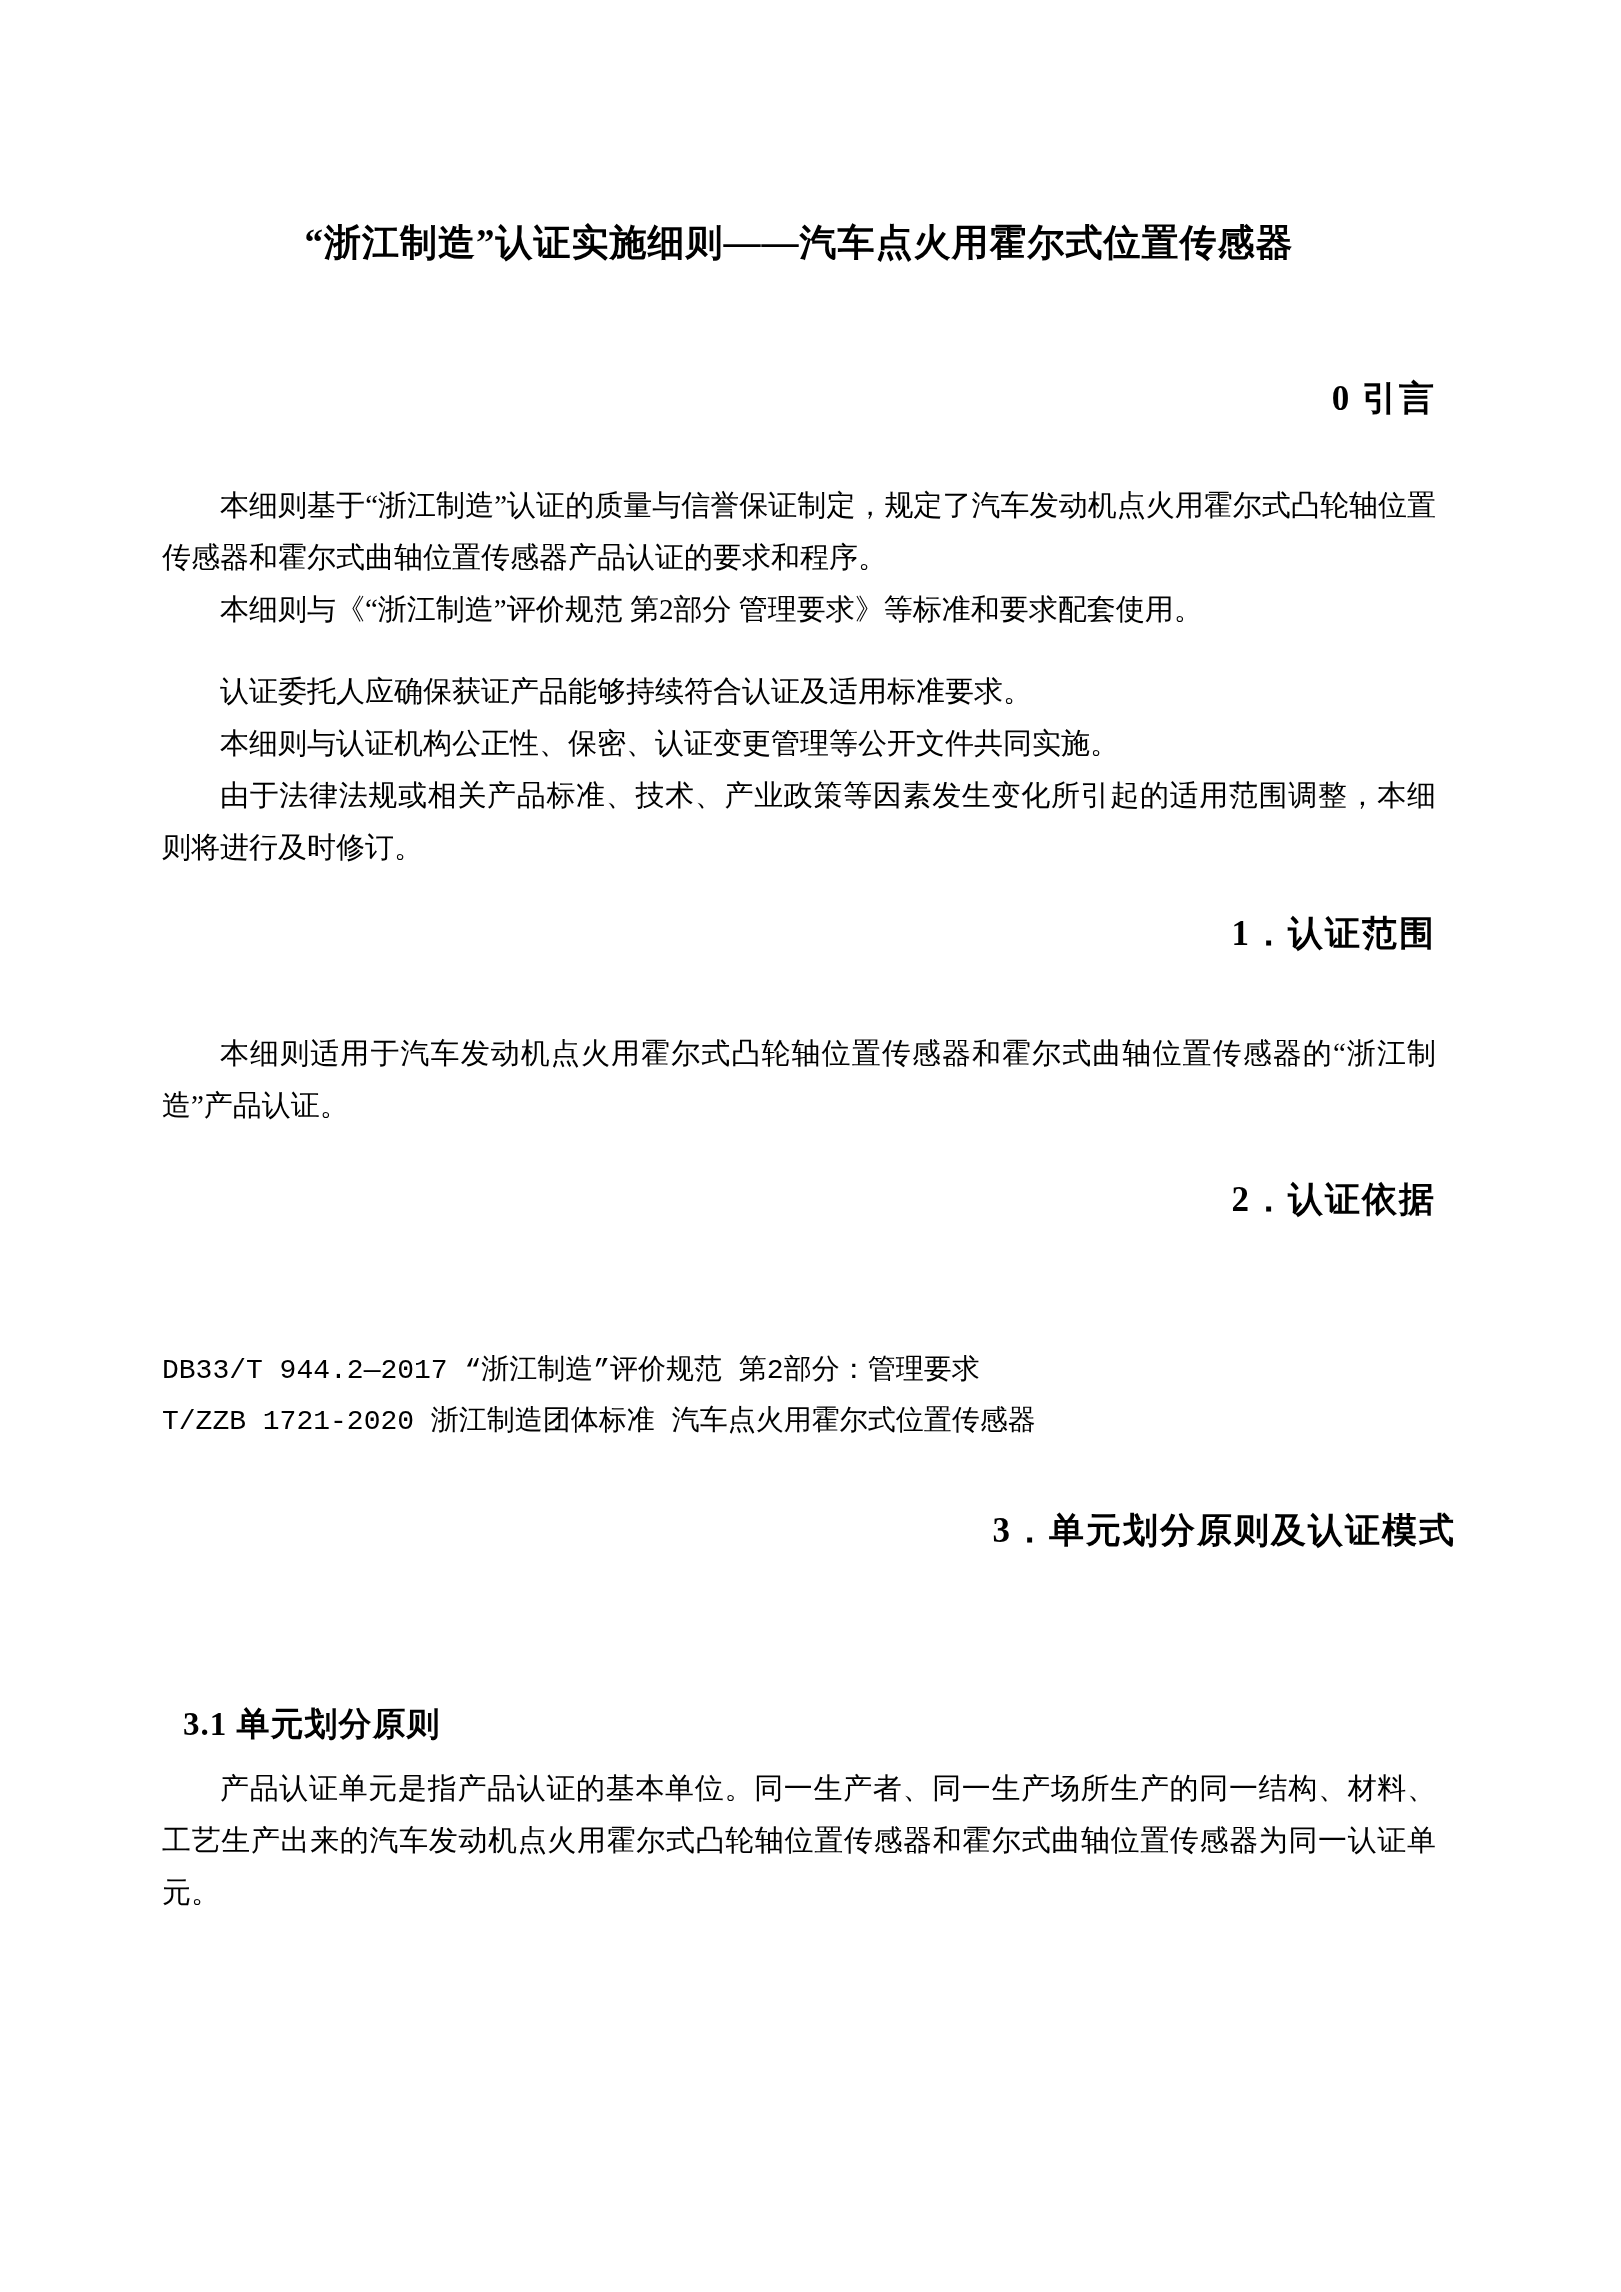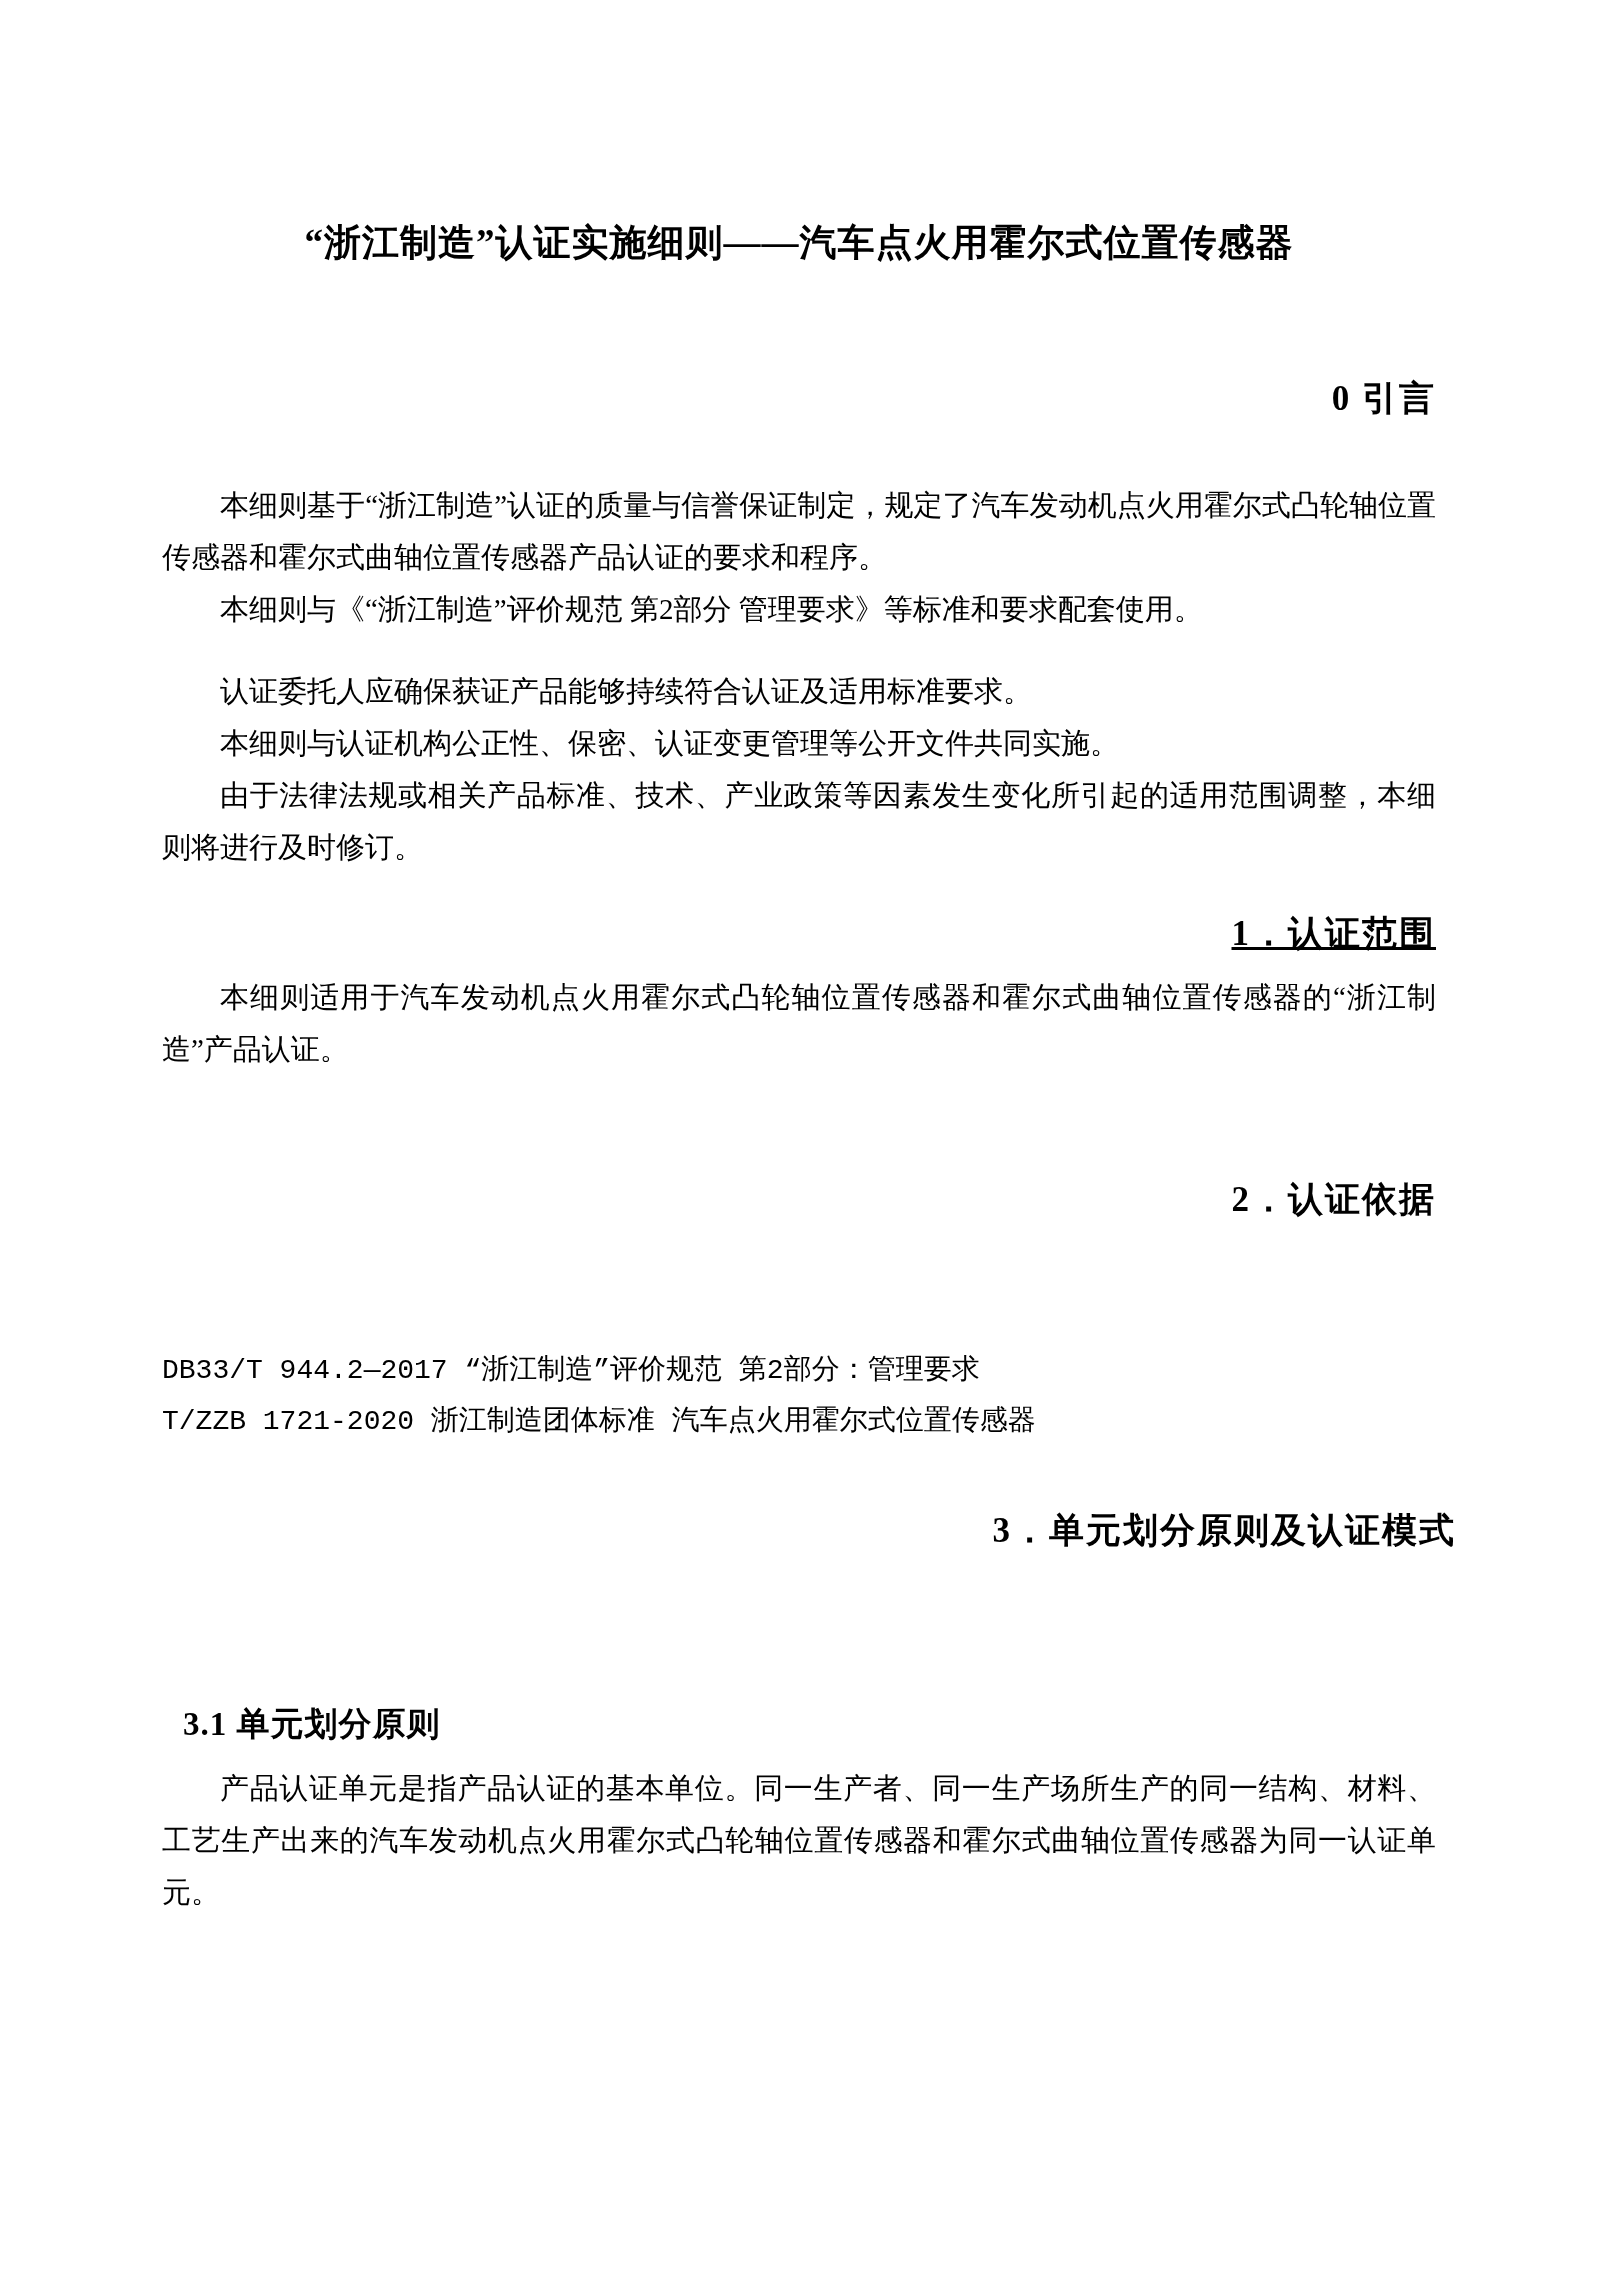--- a/index.html
+++ b/index.html
@@ -33,21 +33,21 @@
   .h-main {
     left: 183px;
     width: 1253px;
     font-size: 35px;
     font-weight: bold;
     letter-spacing: 2px;
     white-space: nowrap;
     text-align: right;
   }
   .h0 { top: 375px; }
-  .h1 { top: 910px; text-decoration: underline; }
+  .h1 { top: 910px; }
   .h2 { top: 1176px; }
   .h3 { top: 1507px; margin-left: 20px; }
   .h31 {
     left: 183px;
     width: 1253px;
     top: 1654px;
     font-size: 33px;
     font-weight: bold;
     letter-spacing: 1px;
     white-space: nowrap;
@@ -55,21 +55,21 @@
   }
   .para {
     font-size: 29px;
     line-height: 52px;
     text-align: justify;
     text-indent: 2em;
     margin: 0;
   }
   .block-intro-a { top: 479px; }
   .block-intro-b { top: 665px; }
-  .block-scope   { top: 971px; }
+  .block-scope   { top: 1027px; }
   .block-refs    { top: 1345px; }
   .block-unit    { top: 1762px; }
   .ref-line {
     font-family: "Liberation Mono", "DejaVu Sans Mono", monospace;
     font-size: 28px;
     line-height: 51px;
     margin: 0;
     white-space: nowrap;
   }
   .page-num {

